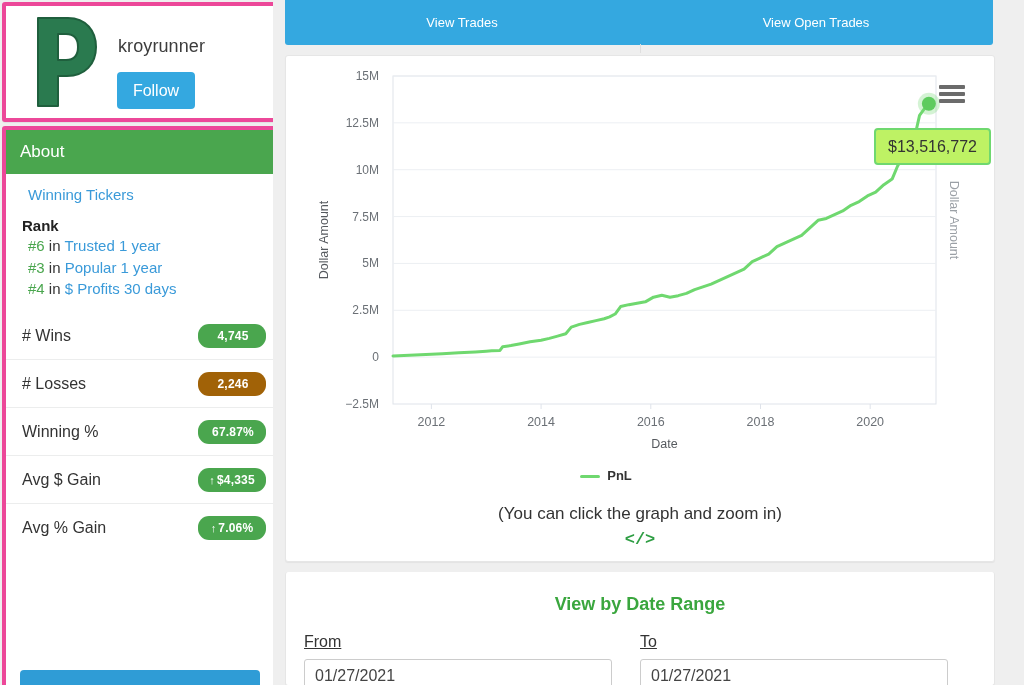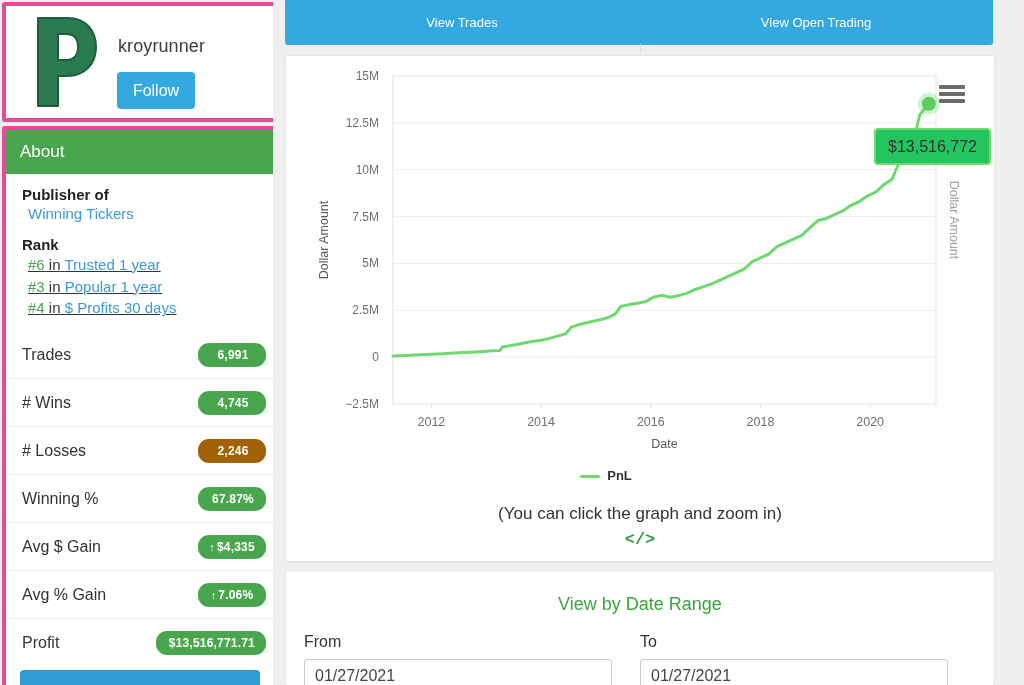--- a/index.html
+++ b/index.html
@@ -21,21 +21,21 @@
   .username{position:absolute;left:112px;top:30px;font-size:18px;color:#3c3c3c;letter-spacing:.1px;}
   .follow-btn{position:absolute;left:111px;top:66px;width:78px;height:37px;background:#34a8e0;border:none;border-radius:4px;
     color:#fff;font-size:16px;font-family:inherit;cursor:pointer;padding:0;}
 
   .about-card{position:absolute;left:2px;top:126px;width:268px;height:556px;overflow:hidden;}
   .about-head{height:44px;background:#4aa64e;color:#fff;display:flex;align-items:center;padding-left:14px;font-size:17px;}
   .about-body{padding:12px 16px 0 16px;}
   .sec-title{font-size:15px;font-weight:bold;color:#222;margin:0 0 2px 0;}
   .pub-link{display:block;font-size:15px;color:#3a9ad9;margin:0 0 4px 6px;cursor:pointer;}
   .rank-title{font-size:15px;font-weight:bold;color:#222;margin:14px 0 2px 0;}
-  .rank-row{font-size:15px;margin:0 0 1px 6px;color:#333;line-height:1.38;text-decoration:underline;}
+  .rank-row{font-size:15px;margin:0 0 1px 6px;color:#333;line-height:1.38;}
   .rank-num{color:#4aa64e;}
   .rank-link{color:#3a9ad9;cursor:pointer;}
 
   .stats{margin-top:12px;}
   .stat-row{display:flex;align-items:center;justify-content:space-between;height:47px;border-top:1px solid #eceded;padding:0 8px 0 16px;}
   .stat-row:first-child{border-top:none;}
   .stat-label{font-size:16px;color:#333;}
   .badge{display:inline-block;min-width:46px;text-align:center;border-radius:11px;color:#fff;font-size:12px;font-weight:bold;padding:5px 11px;letter-spacing:.2px;}
   .badge.green{background:#4aa64e;}
   .badge.red{background:#a16207;}
@@ -45,32 +45,32 @@
   
   .right{position:absolute;left:285px;top:0;width:710px;}
   .tabbar{position:relative;width:708px;height:45px;background:#34a8e0;border-radius:0 0 3px 3px;display:flex;overflow:hidden;}
   .tab{flex:1;display:flex;align-items:center;justify-content:center;color:#fff;font-size:13px;cursor:pointer;height:100%;}
   .tab-div{position:absolute;left:50%;top:44px;width:1px;height:9px;background:#dfdfdf;}
 
   .chart-card{position:absolute;left:0;top:55px;width:708px;height:505px;background:#fff;border:1px solid #e6e6e6;border-radius:3px;box-shadow:0 1px 1px rgba(0,0,0,.05);}
   .chart-svg{position:absolute;left:0;top:0;}
   .hamburger{position:absolute;left:653px;top:29px;width:26px;height:18px;cursor:pointer;}
   .hamburger span{display:block;height:4px;background:#6b6b6b;border-radius:1px;margin-bottom:3px;}
-  .tooltip{position:absolute;left:588px;top:72px;height:33px;background:#22c55e;border:2px solid #6fd86f;border-radius:4px;
+  .tooltip{position:absolute;left:588px;top:72px;height:33px;background:#bef264;border:2px solid #6fd86f;border-radius:4px;
     display:flex;align-items:center;justify-content:center;padding:0 12px;font-size:16px;color:#333;}
   .legend{position:absolute;left:0;top:412px;width:640px;text-align:center;font-size:13px;font-weight:bold;color:#333;}
   .legend-line{display:inline-block;width:20px;height:3px;background:#6fd86f;vertical-align:middle;margin-right:7px;border-radius:2px;}
   .caption{position:absolute;left:0;top:448px;width:708px;text-align:center;font-size:17px;color:#333;}
   .codeicon{position:absolute;left:0;top:474px;width:708px;text-align:center;font-size:17px;font-weight:bold;color:#2f9e44;font-family:"Liberation Mono","DejaVu Sans Mono",monospace;cursor:pointer;}
 
   .range-card{position:absolute;left:0;top:572px;width:708px;height:113px;background:#fff;border:1px solid #e6e6e6;border-top:none;border-radius:3px;}
-  .range-title{text-align:center;font-size:18px;font-weight:normal;color:#3aa63e;padding-top:22px;}
+  .range-title{text-align:center;font-size:18px;font-weight:bold;color:#3aa63e;padding-top:22px;}
   .range-fields{display:flex;padding:18px 18px 0 18px;}
   .field{width:50%;padding-right:28px;box-sizing:border-box;}
-  .field-label{font-size:16px;color:#333;margin-bottom:8px;}
+  .field-label{font-size:16px;color:#333;margin-bottom:8px;text-decoration:underline;}
   .date-input{width:100%;height:34px;box-sizing:border-box;border:1px solid #ccc;border-radius:3px;padding:0 10px;
     font-size:16px;color:#444;font-family:inherit;background:#fff;}
   .scroll-gap{position:absolute;left:273px;top:0;width:11px;height:685px;background:#efefef;}
   .right-gap{position:absolute;left:996px;top:0;width:28px;height:685px;background:#efefef;}
 </style>
 </head>
 <body>
 
 <div class="page">
 
@@ -83,21 +83,20 @@
                    M34 22 L34 48 L42 48 C50 48 54 43 54 35 C54 27 50 22 42 22 Z" fill="#2a7a4f" stroke="#1f5f3d" stroke-width="2" stroke-linejoin="round"></path>
         </svg>
       </div>
       <div class="username">kroyrunner</div>
       <button class="follow-btn">Follow</button>
     </div>
 
     <div class="card about-card">
       <div class="about-head">About</div>
       <div class="about-body">
-        <div class="sec-title">Publisher of</div>
         <a class="pub-link">Winning Tickers</a>
 
         <div class="rank-title">Rank</div>
 
         <div class="rank-row">
           <span class="rank-num">#6</span>
           <span>in</span>
           <span class="rank-link">Trusted 1 year</span>
         </div>
         <div class="rank-row">
@@ -107,60 +106,52 @@
         </div>
         <div class="rank-row">
           <span class="rank-num">#4</span>
           <span>in</span>
           <span class="rank-link">$ Profits 30 days</span>
         </div>
       </div>
 
       <div class="stats">
         <div class="stat-row">
-          <span class="stat-label">Trades</span>
-          <span class="badge green"><span class="arrow"></span><span>6,991</span></span>
-        </div>
-        <div class="stat-row">
           <span class="stat-label"># Wins</span>
           <span class="badge green"><span class="arrow"></span><span>4,745</span></span>
         </div>
         <div class="stat-row">
           <span class="stat-label"># Losses</span>
           <span class="badge red"><span class="arrow"></span><span>2,246</span></span>
         </div>
         <div class="stat-row">
           <span class="stat-label">Winning %</span>
           <span class="badge green"><span class="arrow"></span><span>67.87%</span></span>
         </div>
         <div class="stat-row">
           <span class="stat-label">Avg $ Gain</span>
           <span class="badge green"><span class="arrow">↑</span><span>$4,335</span></span>
         </div>
         <div class="stat-row">
           <span class="stat-label">Avg % Gain</span>
           <span class="badge green"><span class="arrow">↑</span><span>7.06%</span></span>
         </div>
-        <div class="stat-row">
-          <span class="stat-label">Profit</span>
-          <span class="badge green"><span class="arrow"></span><span>$13,516,771.71</span></span>
-        </div>
       </div>
       <button class="bottom-btn"></button>
     </div>
   </div>
 
   <div class="scroll-gap"></div>
   <div class="right-gap"></div>
 
   <div class="right">
 
     <div class="tabbar">
       <div class="tab">View Trades</div>
-      <div class="tab">View Open Trading</div>
+      <div class="tab">View Open Trades</div>
     </div>
     <div class="tab-div"></div>
 
     <div class="chart-card">
 
       <svg class="chart-svg" id="pnl-svg" width="708" height="400" viewBox="0 0 708 400">
           <rect x="107" y="20" width="543" height="328" fill="#fff" stroke="#dfe3ea" stroke-width="1"></rect>
           <text x="93" y="352" text-anchor="end" font-size="12" fill="#6b7076" font-family="&quot;Liberation Sans&quot;,sans-serif">−2.5M</text>
           <line x1="107" y1="301.14285714285717" x2="650" y2="301.14285714285717" stroke="#eceff3" stroke-width="1"></line>
           <text x="93" y="305.14285714285717" text-anchor="end" font-size="12" fill="#6b7076" font-family="&quot;Liberation Sans&quot;,sans-serif">0</text>

